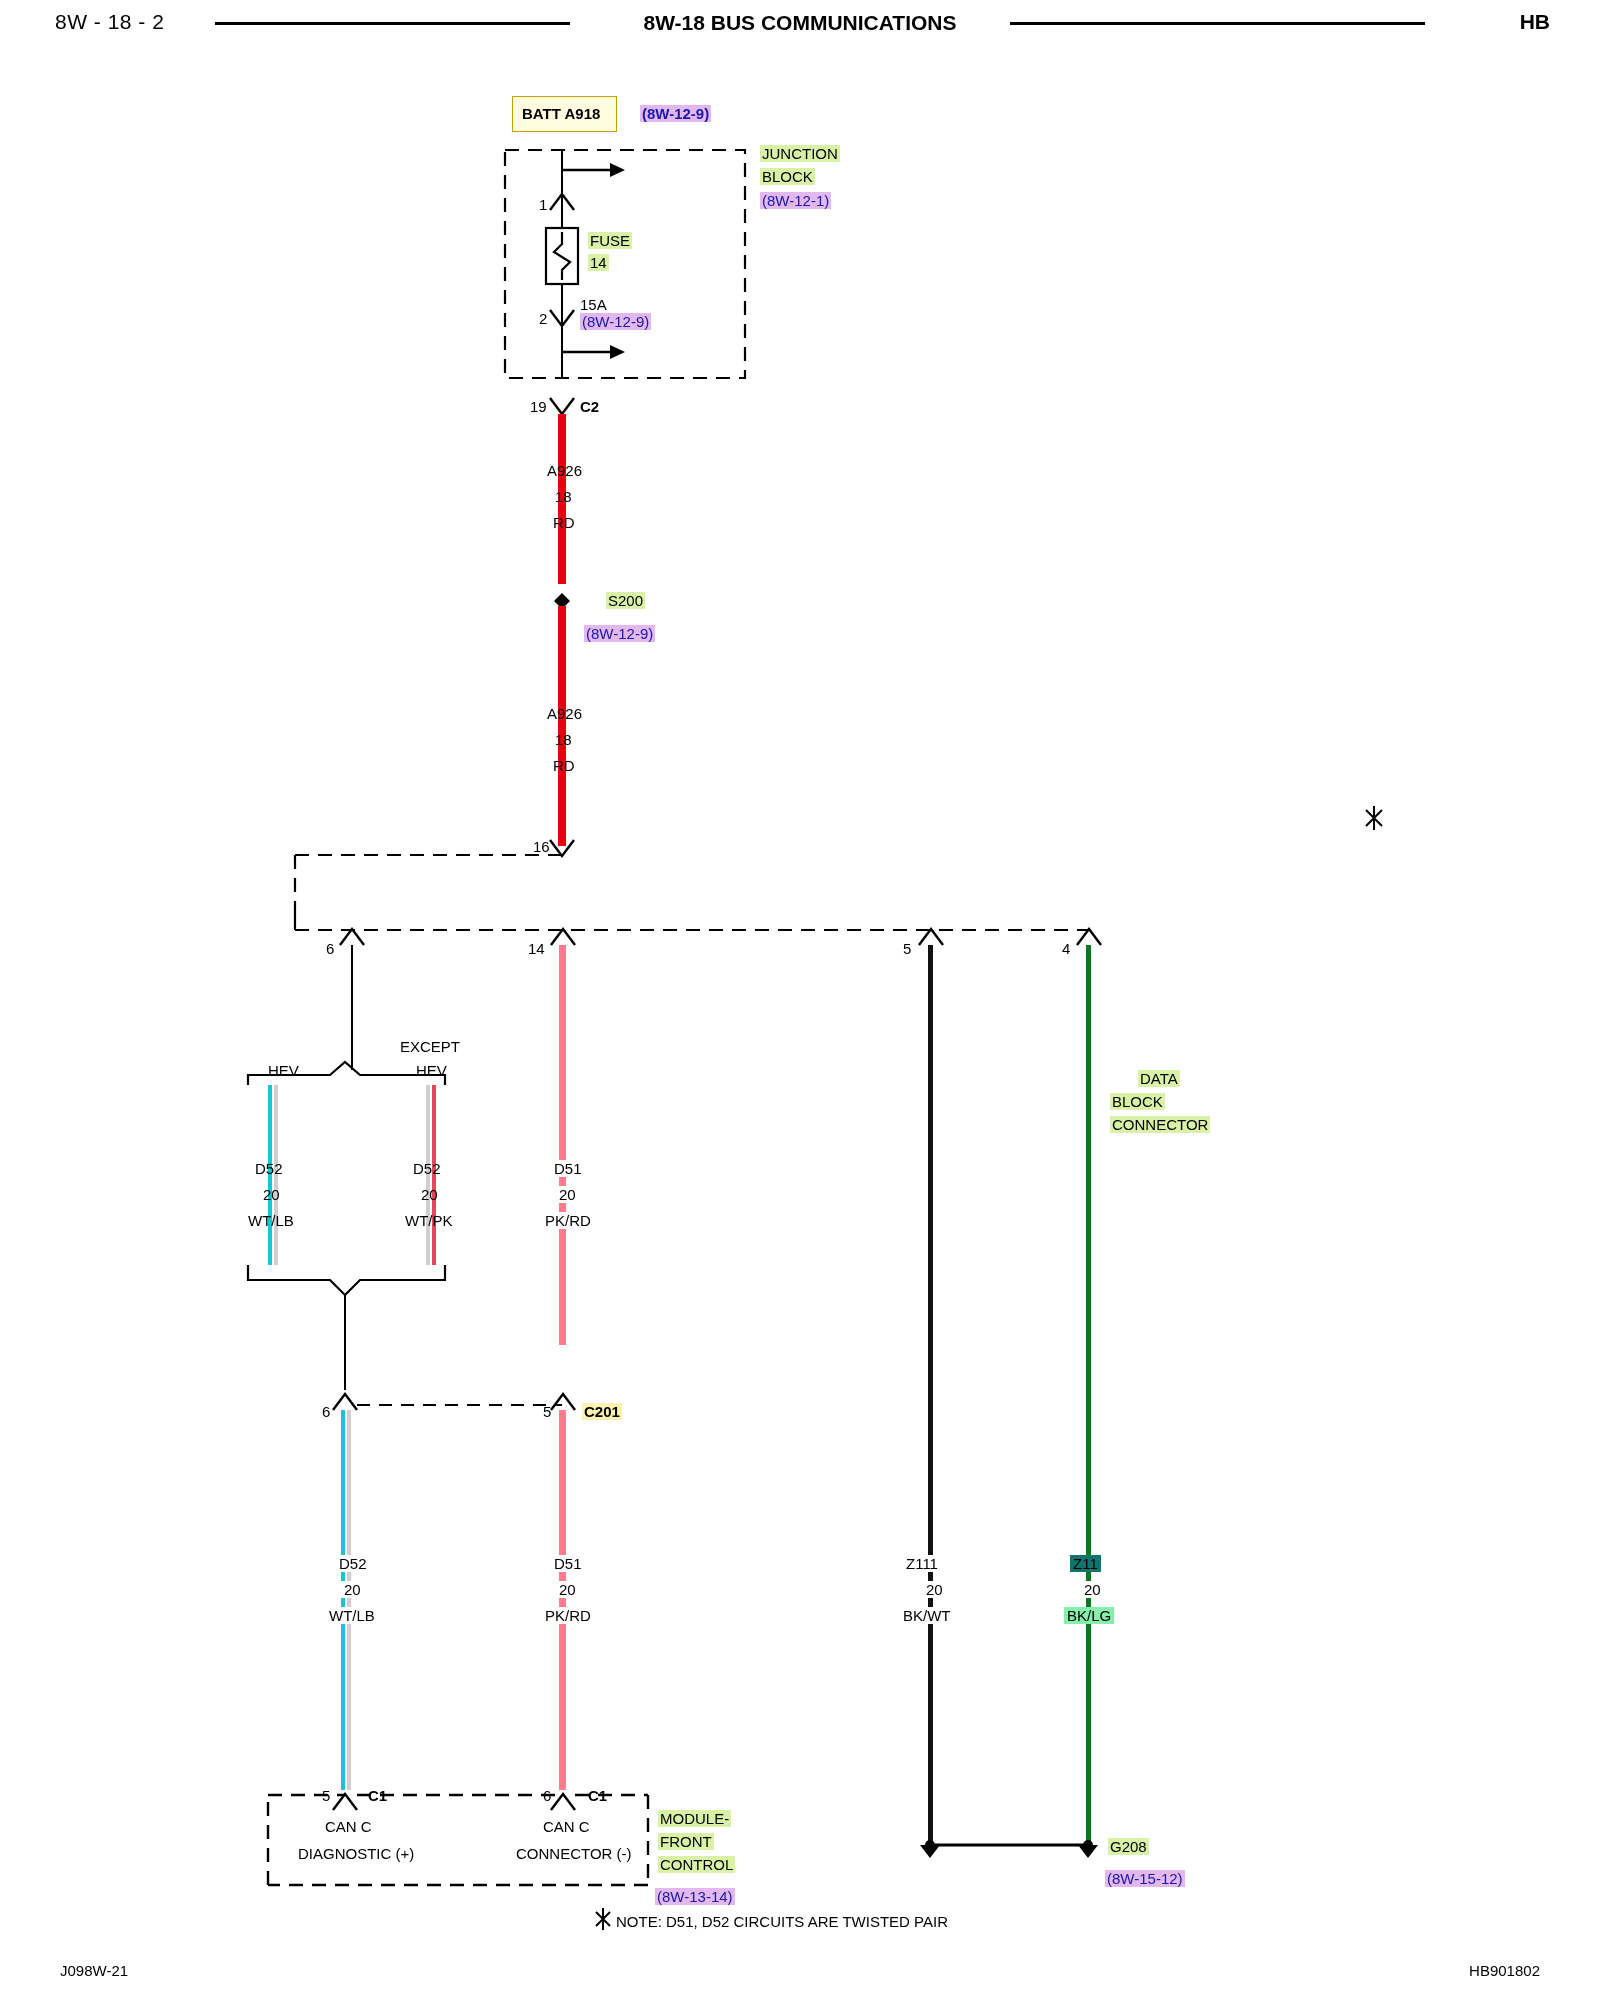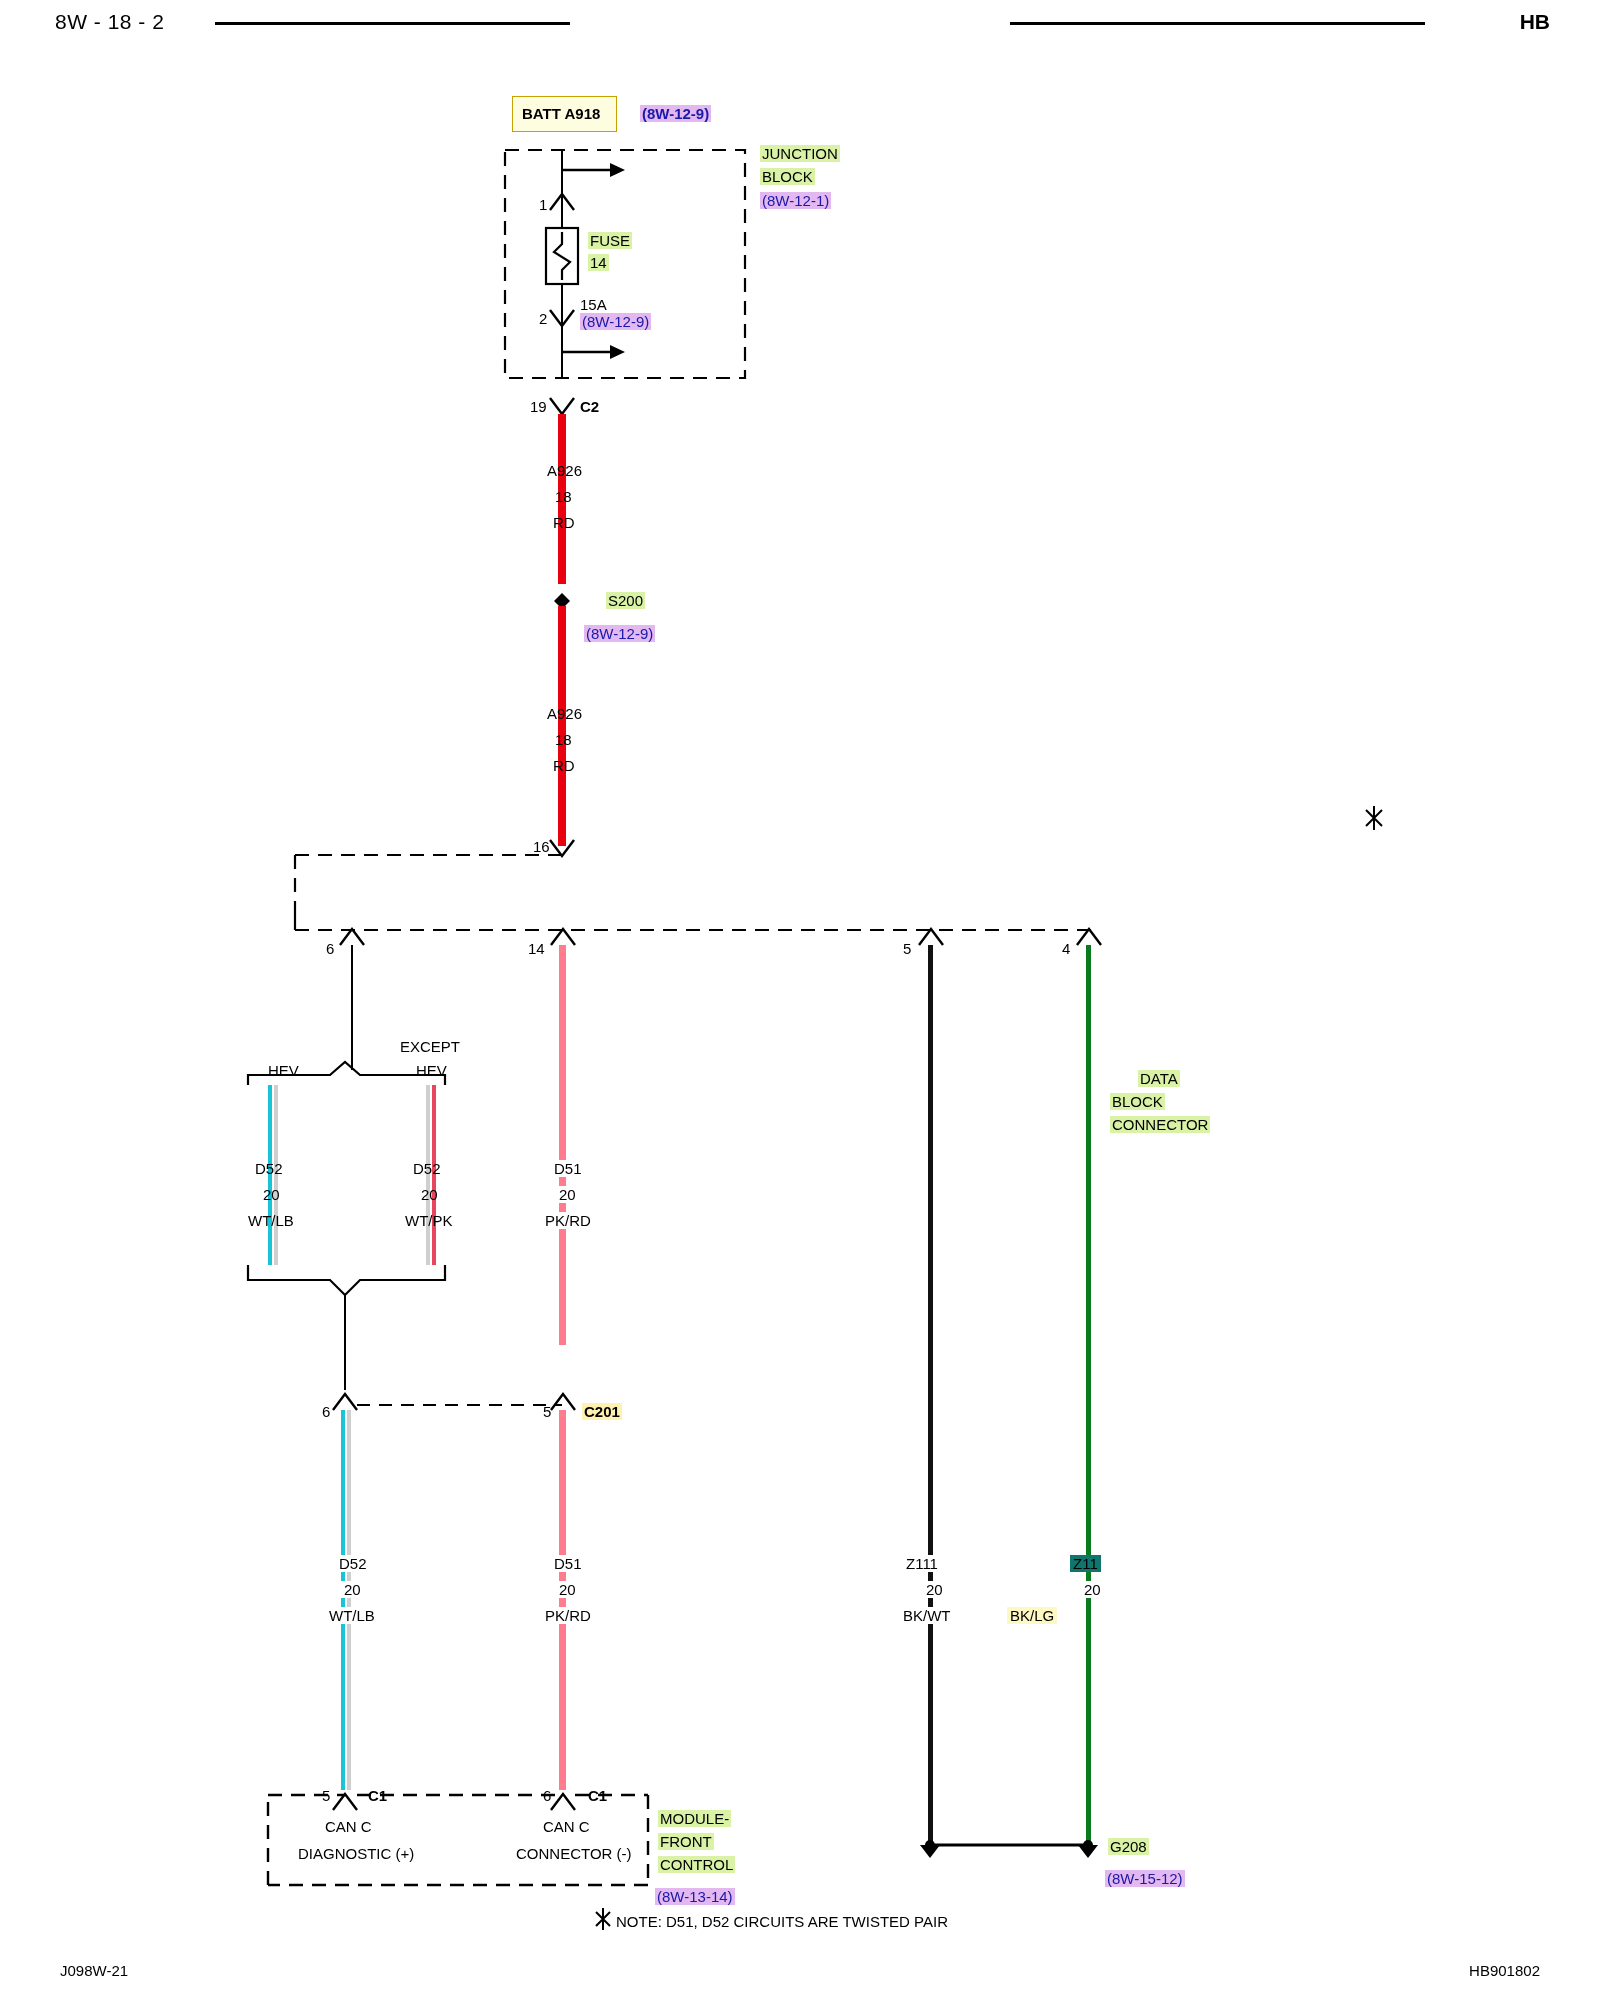--- a/index.html
+++ b/index.html
@@ -29,20 +29,21 @@
   .w-cyan{background:#19c4d6;}
   svg{position:absolute;overflow:visible;}
 </style>
 </head>
 <body>
 
 <div id="sheet">
 
   <div class="abs hdr-left">8W - 18 - 2</div>
   <div class="rule rule-l"></div>
+  <div class="abs hdr-title">8W-18 BUS COMMUNICATIONS</div>
   <div class="rule rule-r"></div>
   <div class="abs hdr-right">HB</div>
 
   <div class="abs box-y" style="left:512px;top:96px;width:103px;height:34px;"></div>
   <div class="abs txt-b" style="left:522px;top:105px;">BATT A918</div>
   <div class="abs txt-b" style="left:640px;top:105px;"><span class="hl-purple">(8W-12-9)</span></div>
 
   <svg style="left:0;top:0;width:1600px;height:2000px;">
 
     <path d="M505,150 L745,150 L745,378 L505,378 L505,150" fill="none" stroke="#000" stroke-width="2.2" stroke-dasharray="14,9"></path>
@@ -204,21 +205,21 @@
   <div class="abs txt" style="left:542px;top:1607px;background:#fff;padding:0 3px;">PK/RD</div>
 
   <div class="wire w-black abs" style="left:928px;top:945px;width:5px;height:900px;"></div>
   <div class="abs txt" style="left:903px;top:1555px;background:#fff;padding:0 3px;">Z111</div>
   <div class="abs txt" style="left:923px;top:1581px;background:#fff;padding:0 3px;">20</div>
   <div class="abs txt" style="left:900px;top:1607px;background:#fff;padding:0 3px;">BK/WT</div>
 
   <div class="wire w-green abs" style="left:1086px;top:945px;width:5px;height:900px;"></div>
   <div class="abs txt" style="left:1070px;top:1555px;background:#0f766e;padding:0 3px;">Z11</div>
   <div class="abs txt" style="left:1081px;top:1581px;background:#fff;padding:0 3px;">20</div>
-  <div class="abs txt" style="left:1007px;top:1607px;background:#fef9c3;padding:0 3px;">BK/LG</div>
+  <div class="abs txt" style="left:1064px;top:1607px;background:#86efac;padding:0 3px;">BK/LG</div>
 
   <svg style="left:0;top:0;width:1600px;height:2000px;">
     <path d="M333,1810 L345,1794 L357,1810" fill="none" stroke="#000" stroke-width="2.4"></path>
     <path d="M551,1810 L563,1794 L575,1810" fill="none" stroke="#000" stroke-width="2.4"></path>
     <path d="M268,1795 L345,1795 M357,1795 L562,1795 M575,1795 L648,1795 M648,1795 L648,1885 M648,1885 L268,1885 M268,1885 L268,1795" fill="none" stroke="#000" stroke-width="2.4" stroke-dasharray="14,9"></path>
 
     <line x1="930" y1="1845" x2="1088" y2="1845" stroke="#000" stroke-width="3"></line>
     <circle cx="930" cy="1845" r="5" fill="#000"></circle>
     <circle cx="1088" cy="1845" r="5" fill="#000"></circle>
     <polygon points="920,1845 940,1845 930,1858" fill="#000"></polygon>

